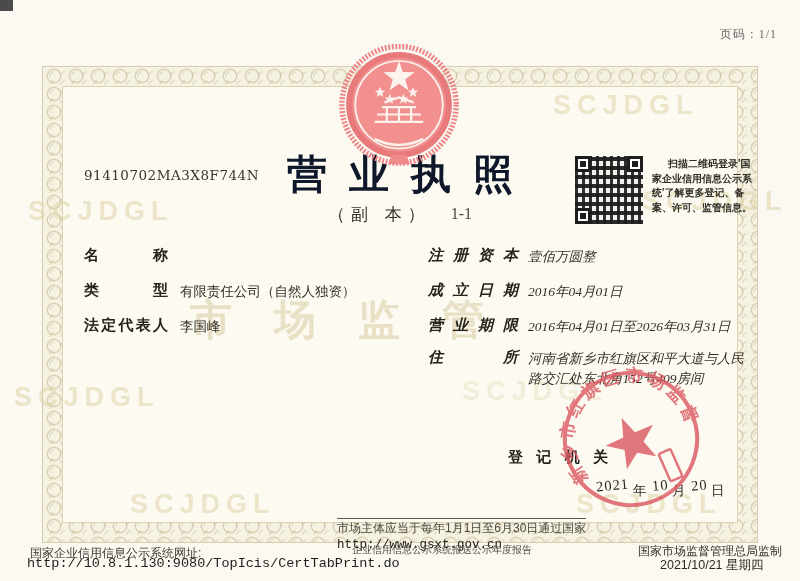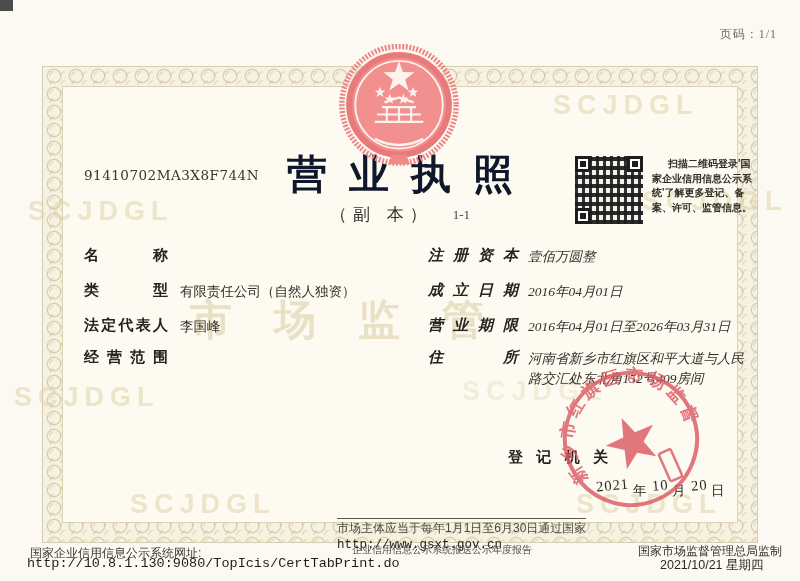--- a/index.html
+++ b/index.html
@@ -38,21 +38,21 @@
 
   
   .emblem { left:338px; top:44px; z-index:5; }
 
   
   .title { left:0; width:800px; top:147px; text-align:center; z-index:4;
            font-size:40px; font-weight:bold; color:#0f172a;
            letter-spacing:22px; padding-left:22px; }
   .subtitle { left:0; width:800px; top:203px; text-align:center; z-index:4;
               font-size:17px; color:#343028; letter-spacing:6px; }
-  .copy-no { font-size:13px; color:#4a463e; letter-spacing:0; vertical-align:1px; margin-left:20px;
+  .copy-no { font-size:16px; color:#4a463e; letter-spacing:0; vertical-align:1px; margin-left:20px;
              font-family:"Liberation Serif",serif; }
 
   
   .cc { left:84px; top:158px; z-index:4; }
   .cc-label { font-size:13.5px; font-weight:bold; letter-spacing:4px; color:#29251e; }
   .cc-value { margin-top:9px; font-size:13.5px; letter-spacing:.5px; color:#3b352b;
               font-family:"DejaVu Serif", serif; }
 
   
   .qr { left:575px; top:156px; width:68px; height:68px; z-index:4; background:#f7f6f2;
@@ -159,21 +159,20 @@
 </div>
 <div class="abs row col-l" style="top:281px;">
   <span class="row-label lab-l">类型</span>
   <span class="row-value val-l">有限责任公司（自然人独资）</span>
 </div>
 <div class="abs row col-l" style="top:316px;">
   <span class="row-label lab-l">法定代表人</span>
   <span class="row-value val-l">李国峰</span>
 </div>
 <div class="abs row col-l scope" style="top:348px;">
-  <span class="row-label lab-l">经营范围</span>
 </div>
 
 <div class="abs row col-r" style="top:246px;">
   <span class="row-label lab-r">注册资本</span>
   <span class="row-value val-r">壹佰万圆整</span>
 </div>
 <div class="abs row col-r" style="top:281px;">
   <span class="row-label lab-r">成立日期</span>
   <span class="row-value val-r">2016年04月01日</span>
 </div>

